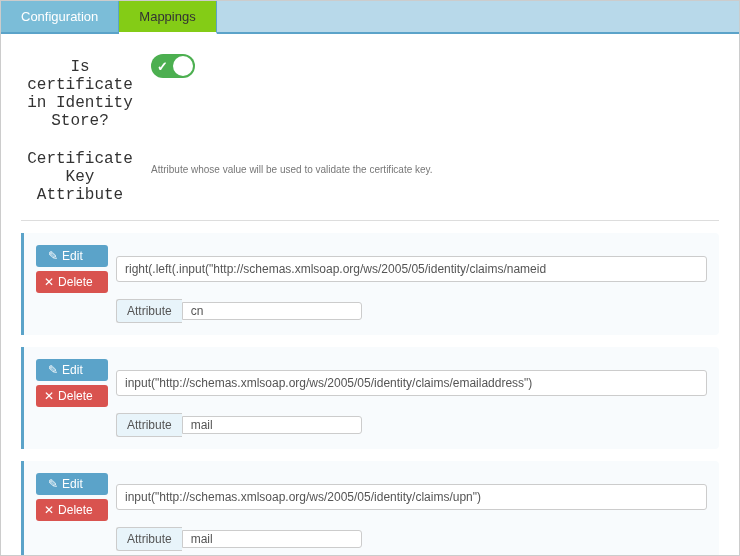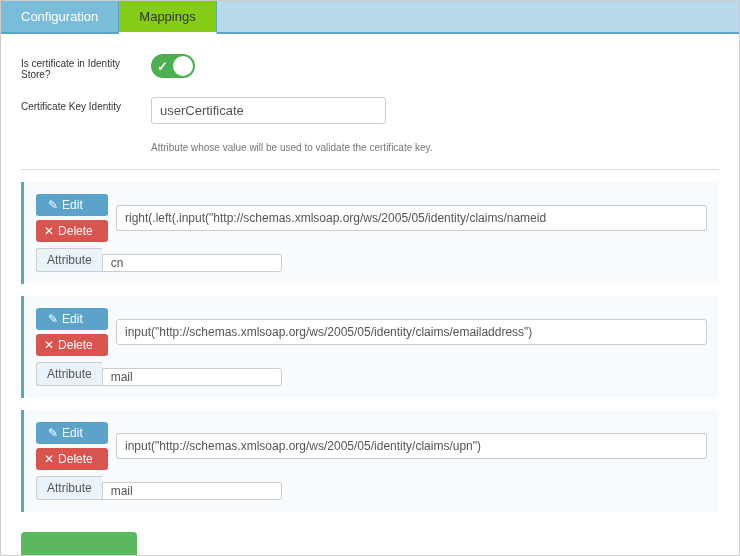--- a/index.html
+++ b/index.html
@@ -53,26 +53,27 @@
       background: #fff;
     }
     
     .form-row {
       display: flex;
       align-items: flex-start;
       margin-bottom: 16px;
     }
     .form-label {
       width: 130px;
-      text-align: left;
+      text-align: center;
       padding-right: 12px;
       padding-top: 4px;
       color: #333;
-      font-size: 10px;
+      font-size: 16px;
       flex-shrink: 0;
+      font-family: Liberation Mono, monospace;
     }
     .form-control {
       flex: 1;
     }
     
     .toggle-wrapper {
       display: inline-flex;
       align-items: center;
     }
     .toggle {
@@ -173,21 +174,22 @@
       padding: 5px 8px;
       font-size: 12px;
       color: #555;
       background: #fff;
       overflow: hidden;
       text-overflow: ellipsis;
       white-space: nowrap;
     }
     .attribute-row {
       display: flex;
-      align-items: flex-end;
+      align-items: center;
+      margin-left: 80px;
     }
     .attribute-label {
       background: #e8f4fa;
       border: 1px solid #ccc;
       border-right: none;
       border-radius: 3px 0 0 3px;
       padding: 4px 10px;
       font-size: 12px;
       color: #555;
     }
@@ -237,23 +239,22 @@
         <div class="toggle-wrapper">
           <div class="toggle">
             <span class="toggle-check">✓</span>
           </div>
         </div>
       </div>
     </div>
 
     
     <div class="form-row">
-      <div class="form-label">Certificate Key Identity</div>
+      <div class="form-label">Certificate Key Attribute</div>
       <div class="form-control">
-        <input class="text-input" type="text" value="userCertificate" style="">
         <div class="hint-text">Attribute whose value will be used to validate the certificate key.</div>
       </div>
     </div>
 
     <hr class="divider">
 
     
     <div class="mappings-area">
 
       <div class="mapping-block">

